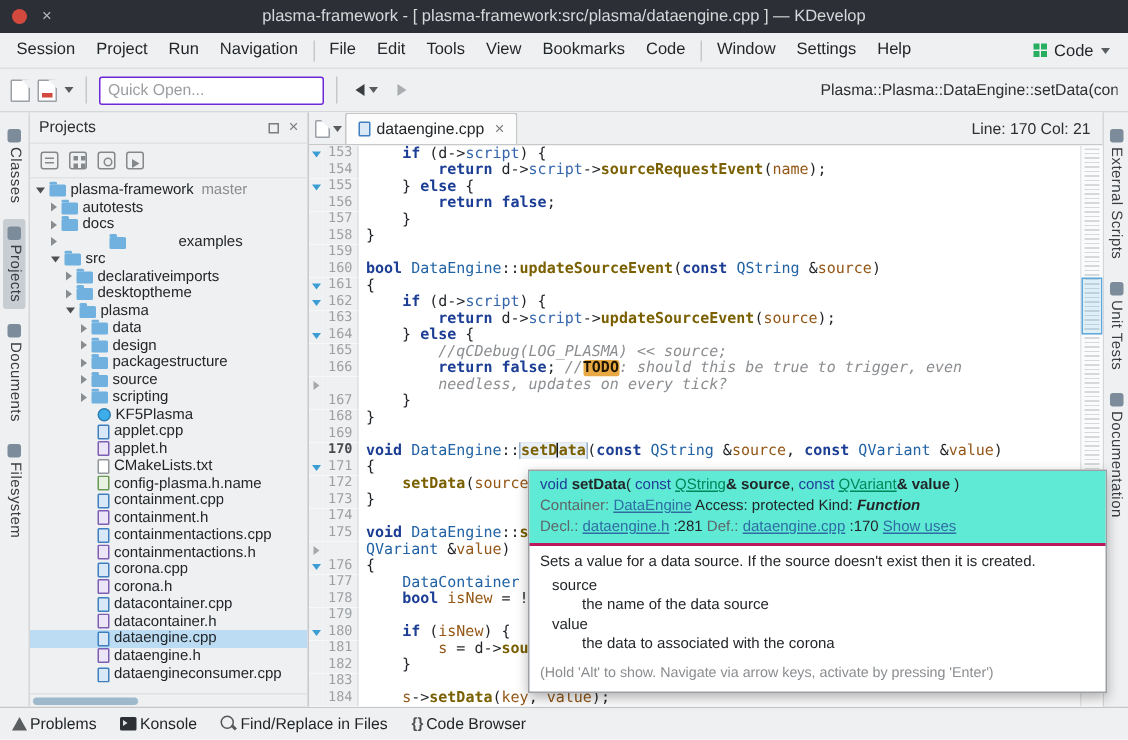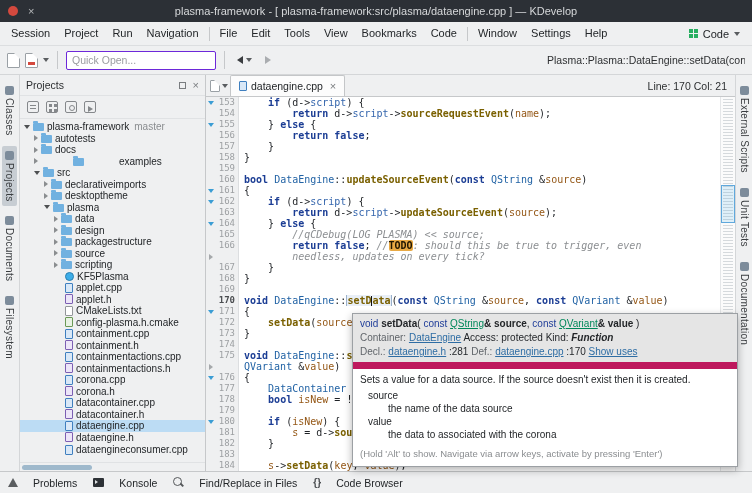--- a/index.html
+++ b/index.html
@@ -99,36 +99,36 @@
 .t-hla,.t-hlb{color:#7a6000;font-weight:bold;background:#e9eff7;border:1px solid #9ab1cc}
 .t-hla{border-right:none}
 .t-hlb{border-left:none}
 .t-caret{display:inline-block;width:1px;height:10px;background:#111;vertical-align:-2px}
 
 .minimap{width:15px;flex:none;border-left:1px solid #e4e6e8;background:#fbfbfb;position:relative}
 .mini-stripes{position:absolute;left:2px;right:2px;top:2px;height:235px;background:repeating-linear-gradient(180deg,#d5d9dc 0 1px,transparent 1px 3px)}
 .mini-view{position:absolute;left:0;right:0;top:88px;height:38px;border:1px solid #5fa8dc;background:rgba(61,174,233,.15)}
 
 .tooltip{position:absolute;left:352px;top:313px;width:386px;background:#fff;border:1px solid #9ca0a4;box-shadow:0 3px 8px rgba(0,0,0,.3);font-size:10px;z-index:50}
-.tt-head{background:#e5e5e5;border-bottom:7px solid #be185d;padding:3px 7px;line-height:14px}
+.tt-head{background:#5eead4;border-bottom:2px solid #be185d;padding:3px 7px;line-height:14px}
 .tt-bodywrap{padding:4px 7px 6px;line-height:13px}
 .tt-kw{color:#1f3d99}
 .tt-b{font-weight:bold}
 .tt-link{color:#2e6da4;text-decoration:underline}
 .tt-linkg{color:#00885a;text-decoration:underline}
 .tt-lbl{color:#60656a}
 .tt-bi{font-weight:bold;font-style:italic}
 .tt-pl{color:#1f2226}
 .tt-body{margin-bottom:3px}
 .tt-pname{padding-left:8px}
 .tt-pdesc{padding-left:28px}
 .tt-hint{color:#8a8d90;margin-top:6px;font-size:9.5px}
 
 .statusbar{height:22px;display:flex;align-items:center;gap:16px;padding:0 8px;border-top:1px solid #c6c8ca;background:#eff0f1}
-.sb-item{display:flex;align-items:center;gap:15px}
+.sb-item{display:flex;align-items:center;gap:2px}
 .sb-label{font-size:10.5px;color:#232629}
 .sb-ic{flex:none}
 .problems-icon{width:0;height:0;border-left:5px solid transparent;border-right:5px solid transparent;border-bottom:9px solid #5a5d60}
 .konsole-icon{width:11px;height:9px;background:#2d3136;border-radius:1px;position:relative}
 .konsole-icon::after{content:"";position:absolute;left:2px;top:2px;border-top:2px solid transparent;border-bottom:2px solid transparent;border-left:3px solid #dfe1e3}
 .search-icon{width:11px;height:11px;position:relative}
 .search-icon::before{content:"";position:absolute;left:0;top:0;width:7px;height:7px;border:1.5px solid #55585b;border-radius:50%}
 .search-icon::after{content:"";position:absolute;left:7px;top:7px;width:4px;height:1.5px;background:#55585b;transform:rotate(45deg)}
 .braces-icon{font-size:10px;font-weight:bold;color:#4a4d50}
 </style>
@@ -302,21 +302,21 @@
           <span class="tlabel">applet.h</span>
         </div>
         <div class="trow" style="padding-left: 34px;">
           <span class="ar ar-none"></span>
           <span class="fic ic-txt"></span>
           <span class="tlabel">CMakeLists.txt</span>
         </div>
         <div class="trow" style="padding-left: 34px;">
           <span class="ar ar-none"></span>
           <span class="fic ic-cmake"></span>
-          <span class="tlabel">config-plasma.h.cmake</span>
+          <span class="tlabel">config-plasma.h.name</span>
         </div>
         <div class="trow" style="padding-left: 34px;">
           <span class="ar ar-none"></span>
           <span class="fic ic-cpp"></span>
           <span class="tlabel">containment.cpp</span>
         </div>
         <div class="trow" style="padding-left: 34px;">
           <span class="ar ar-none"></span>
           <span class="fic ic-h"></span>
           <span class="tlabel">containment.h</span>

